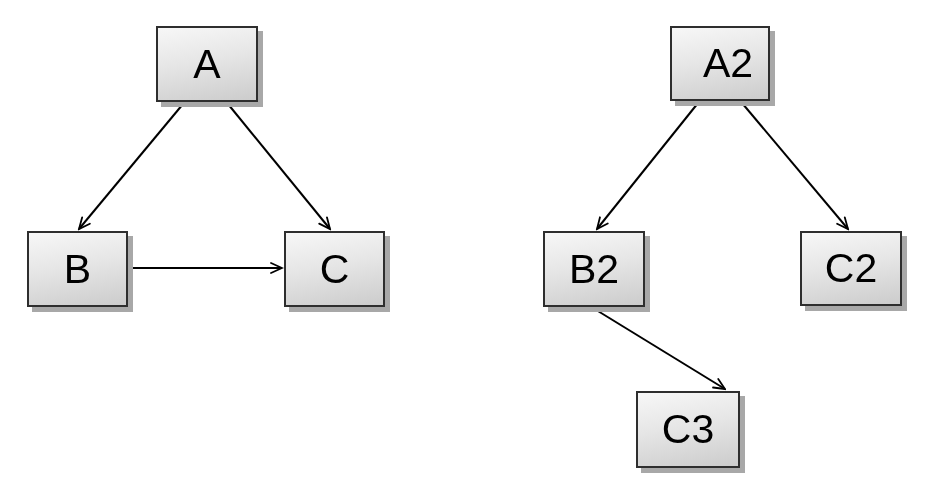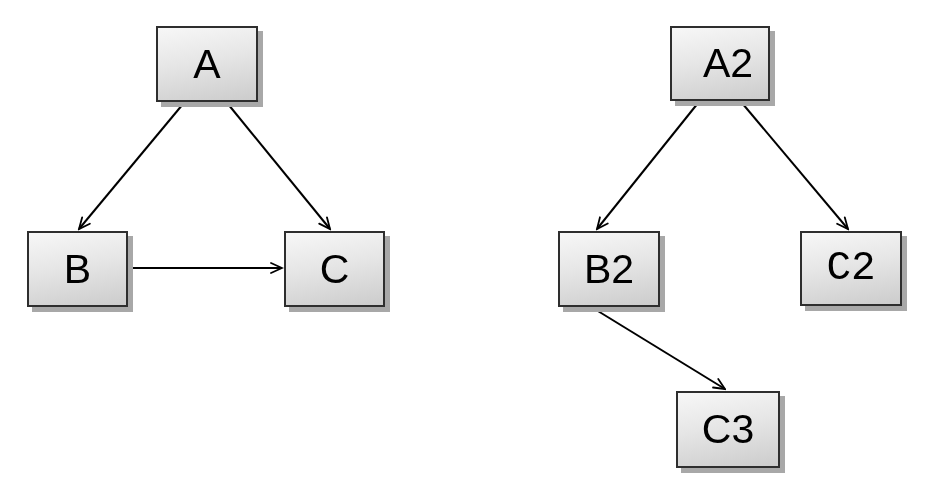--- a/index.html
+++ b/index.html
@@ -64,23 +64,23 @@
   </div>
   <div class="node" id="node-B" style="left: 27px; top: 231px; width: 101px; height: 76px; border-color: rgb(46, 46, 46); box-shadow: rgb(168, 168, 168) 5px 5px 0px; background: linear-gradient(170deg, rgb(247, 247, 247) 0%, rgb(230, 230, 230) 45%, rgb(204, 204, 204) 100%);">
     <span class="node-label" style="color: rgb(0, 0, 0);">B</span>
   </div>
   <div class="node" id="node-C" style="left: 284px; top: 231px; width: 101px; height: 76px; border-color: rgb(46, 46, 46); box-shadow: rgb(168, 168, 168) 5px 5px 0px; background: linear-gradient(170deg, rgb(247, 247, 247) 0%, rgb(230, 230, 230) 45%, rgb(204, 204, 204) 100%);">
     <span class="node-label" style="color: rgb(0, 0, 0);">C</span>
   </div>
   <div class="node" id="node-A2" style="left: 670px; top: 26px; width: 100px; height: 75px; border-color: rgb(46, 46, 46); box-shadow: rgb(168, 168, 168) 5px 5px 0px; background: linear-gradient(170deg, rgb(247, 247, 247) 0%, rgb(230, 230, 230) 45%, rgb(204, 204, 204) 100%);">
     <span class="node-label" style="color: rgb(0, 0, 0); margin-left: 16px;">A2</span>
   </div>
-  <div class="node" id="node-B2" style="left: 558px; top: 231px; width: 102px; height: 76px; border-color: rgb(46, 46, 46); box-shadow: rgb(168, 168, 168) 5px 5px 0px; background: linear-gradient(170deg, rgb(247, 247, 247) 0%, rgb(230, 230, 230) 45%, rgb(204, 204, 204) 100%);">
+  <div class="node" id="node-B2" style="left: 543px; top: 231px; width: 102px; height: 76px; border-color: rgb(46, 46, 46); box-shadow: rgb(168, 168, 168) 5px 5px 0px; background: linear-gradient(170deg, rgb(247, 247, 247) 0%, rgb(230, 230, 230) 45%, rgb(204, 204, 204) 100%);">
     <span class="node-label" style="color: rgb(0, 0, 0);">B2</span>
   </div>
   <div class="node" id="node-C2" style="left: 800px; top: 231px; width: 102px; height: 75px; border-color: rgb(46, 46, 46); box-shadow: rgb(168, 168, 168) 5px 5px 0px; background: linear-gradient(170deg, rgb(247, 247, 247) 0%, rgb(230, 230, 230) 45%, rgb(204, 204, 204) 100%);">
-    <span class="node-label" style="color: rgb(0, 0, 0); font-family: Liberation Mono, monospace;">C2</span>
+    <span class="node-label" style="color: rgb(0, 0, 0);">C2</span>
   </div>
-  <div class="node" id="node-C3" style="left: 676px; top: 391px; width: 104px; height: 77px; border-color: rgb(46, 46, 46); box-shadow: rgb(168, 168, 168) 5px 5px 0px; background: linear-gradient(170deg, rgb(247, 247, 247) 0%, rgb(230, 230, 230) 45%, rgb(204, 204, 204) 100%);">
+  <div class="node" id="node-C3" style="left: 636px; top: 391px; width: 104px; height: 77px; border-color: rgb(46, 46, 46); box-shadow: rgb(168, 168, 168) 5px 5px 0px; background: linear-gradient(170deg, rgb(247, 247, 247) 0%, rgb(230, 230, 230) 45%, rgb(204, 204, 204) 100%);">
     <span class="node-label" style="color: rgb(0, 0, 0);">C3</span>
   </div>
 
 </div>
 
 </body></html>

